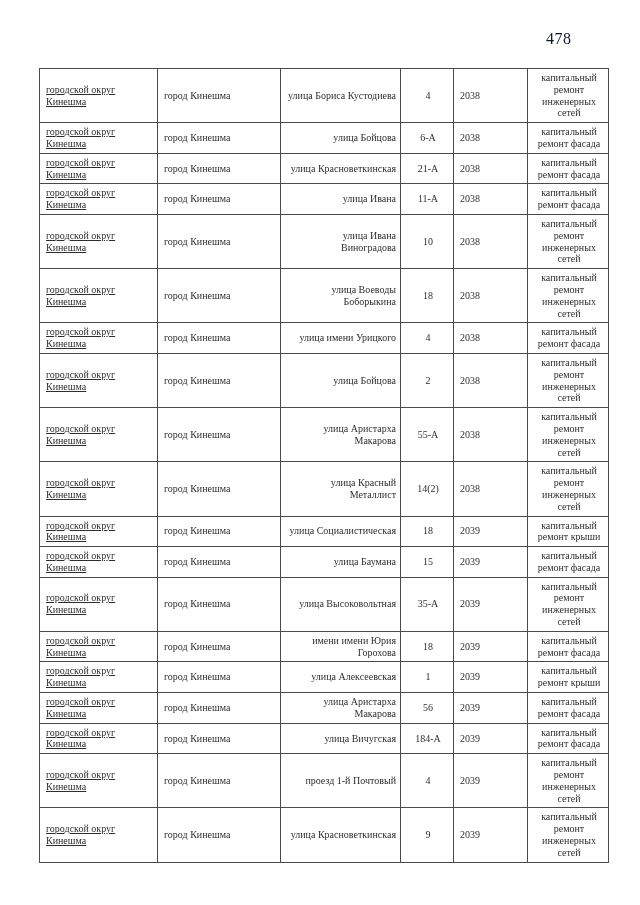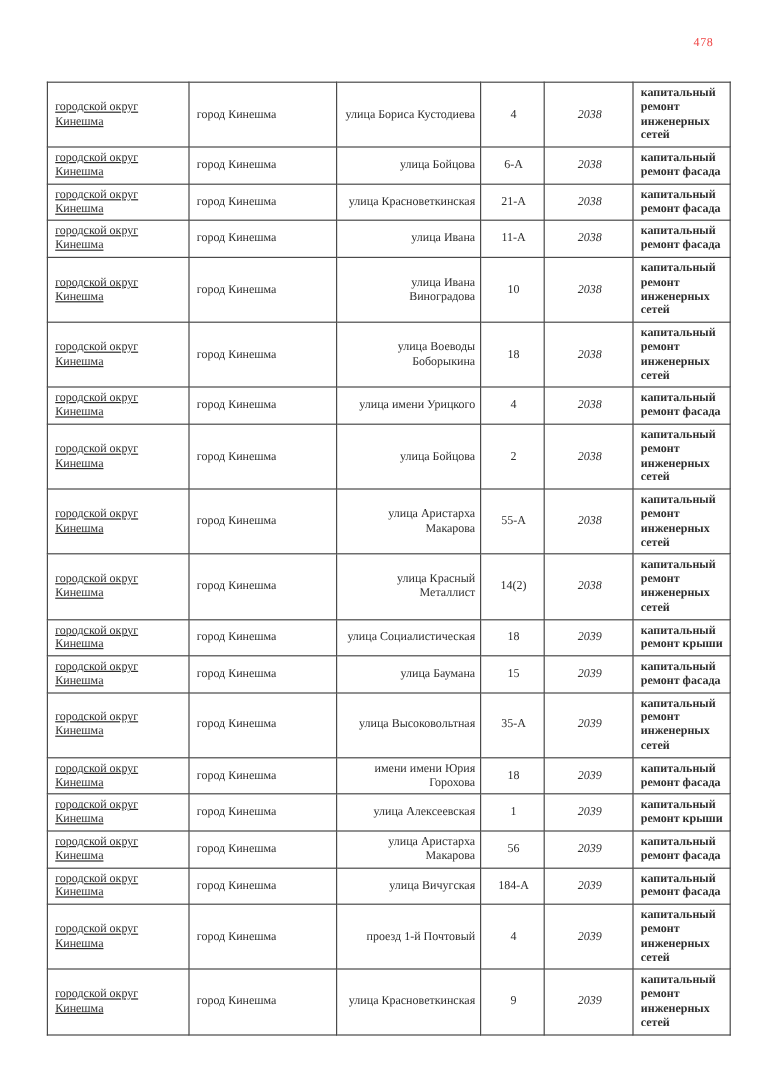--- a/index.html
+++ b/index.html
@@ -11,24 +11,24 @@
     width: 640px;
     height: 905px;
     position: relative;
     font-family: "Liberation Serif", "DejaVu Serif", serif;
     color: #2b2b2b;
     overflow: hidden;
   }
   .page-number {
     position: absolute;
     top: 30px;
-    left: 578px;
-    font-size: 10px;
+    left: 546px;
+    font-size: 16px;
     letter-spacing: 0.5px;
-    color: #ef4444;
+    color: #0f172a;
   }
   table.repair-table {
     position: absolute;
     top: 68px;
     left: 39px;
     width: 569px;
     border-collapse: collapse;
     table-layout: fixed;
     font-size: 10px;
     line-height: 1.18;
@@ -37,22 +37,22 @@
   table.repair-table td {
     border: 1px solid #4a4a4a;
     vertical-align: middle;
     padding: 3px 4px 3px 6px;
     word-wrap: break-word;
   }
   td.c1 { width: 118px; text-align: left; text-decoration: underline; }
   td.c2 { width: 123px; text-align: left; }
   td.c3 { width: 120px; text-align: right; }
   td.c4 { width: 53px;  text-align: center; padding-left: 2px; padding-right: 2px; }
-  td.c5 { width: 74px;  text-align: center; padding-left: 2px; padding-right: 2px; font-style: italic; }
-  td.c6 { width: 81px;  text-align: left; font-weight: bold; }
+  td.c5 { width: 74px;  text-align: left; padding-left: 2px; padding-right: 2px; }
+  td.c6 { width: 81px;  text-align: center; }
 </style>
 </head>
 <body>
 
 <div class="page-number">478</div>
 
 <table class="repair-table">
   <colgroup>
     <col style="width:118px">
     <col style="width:123px">

